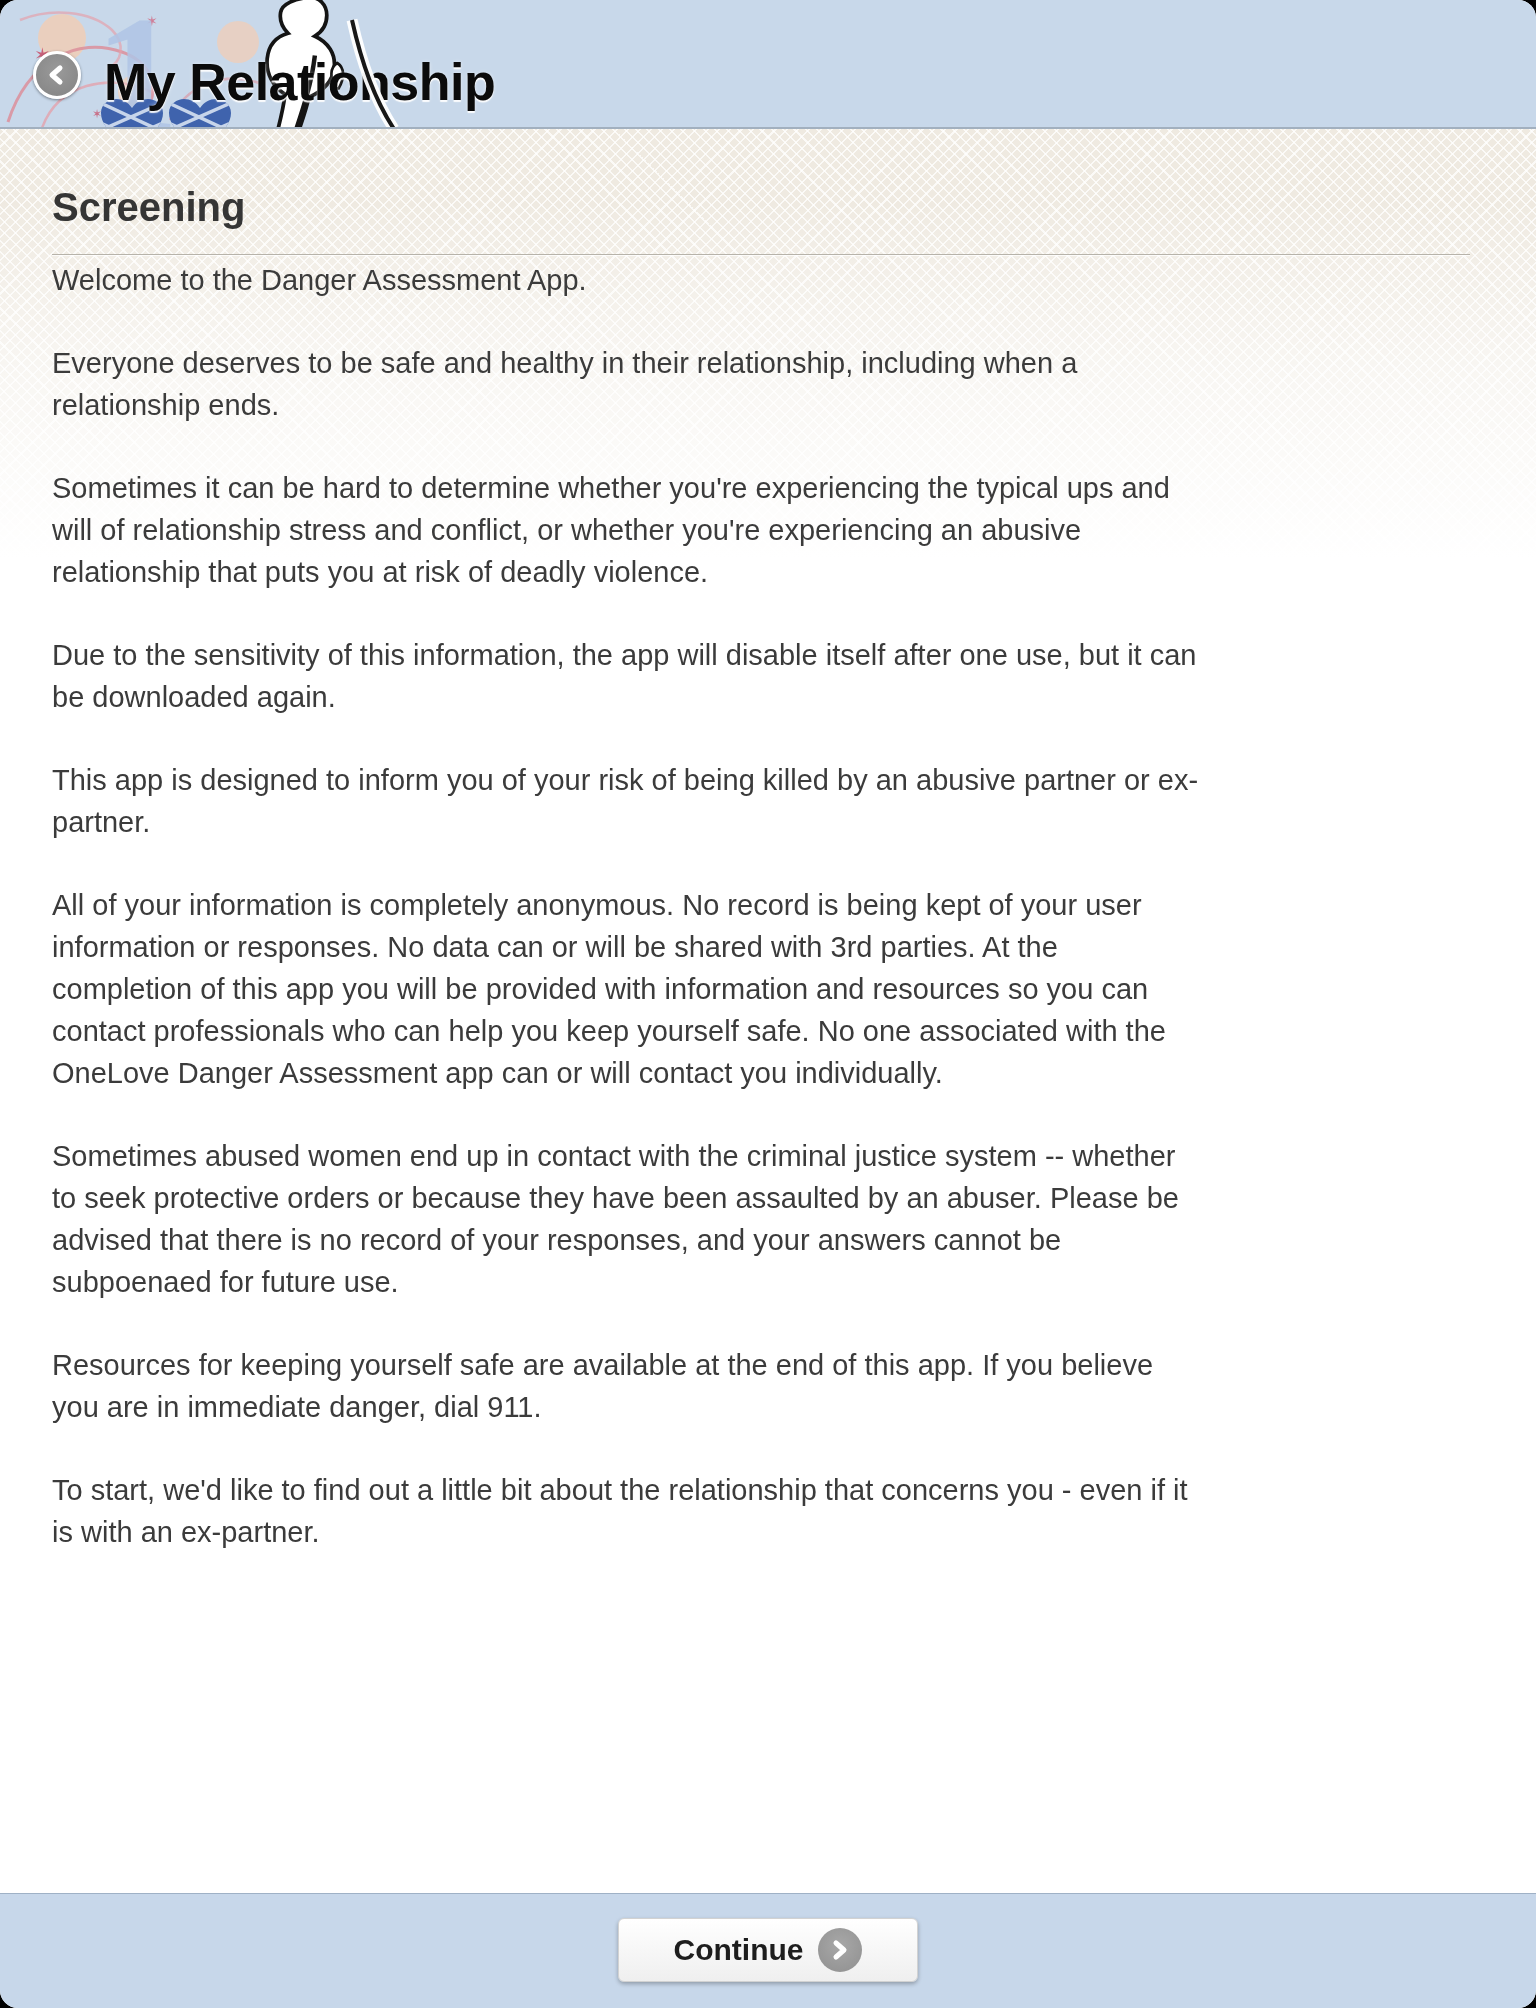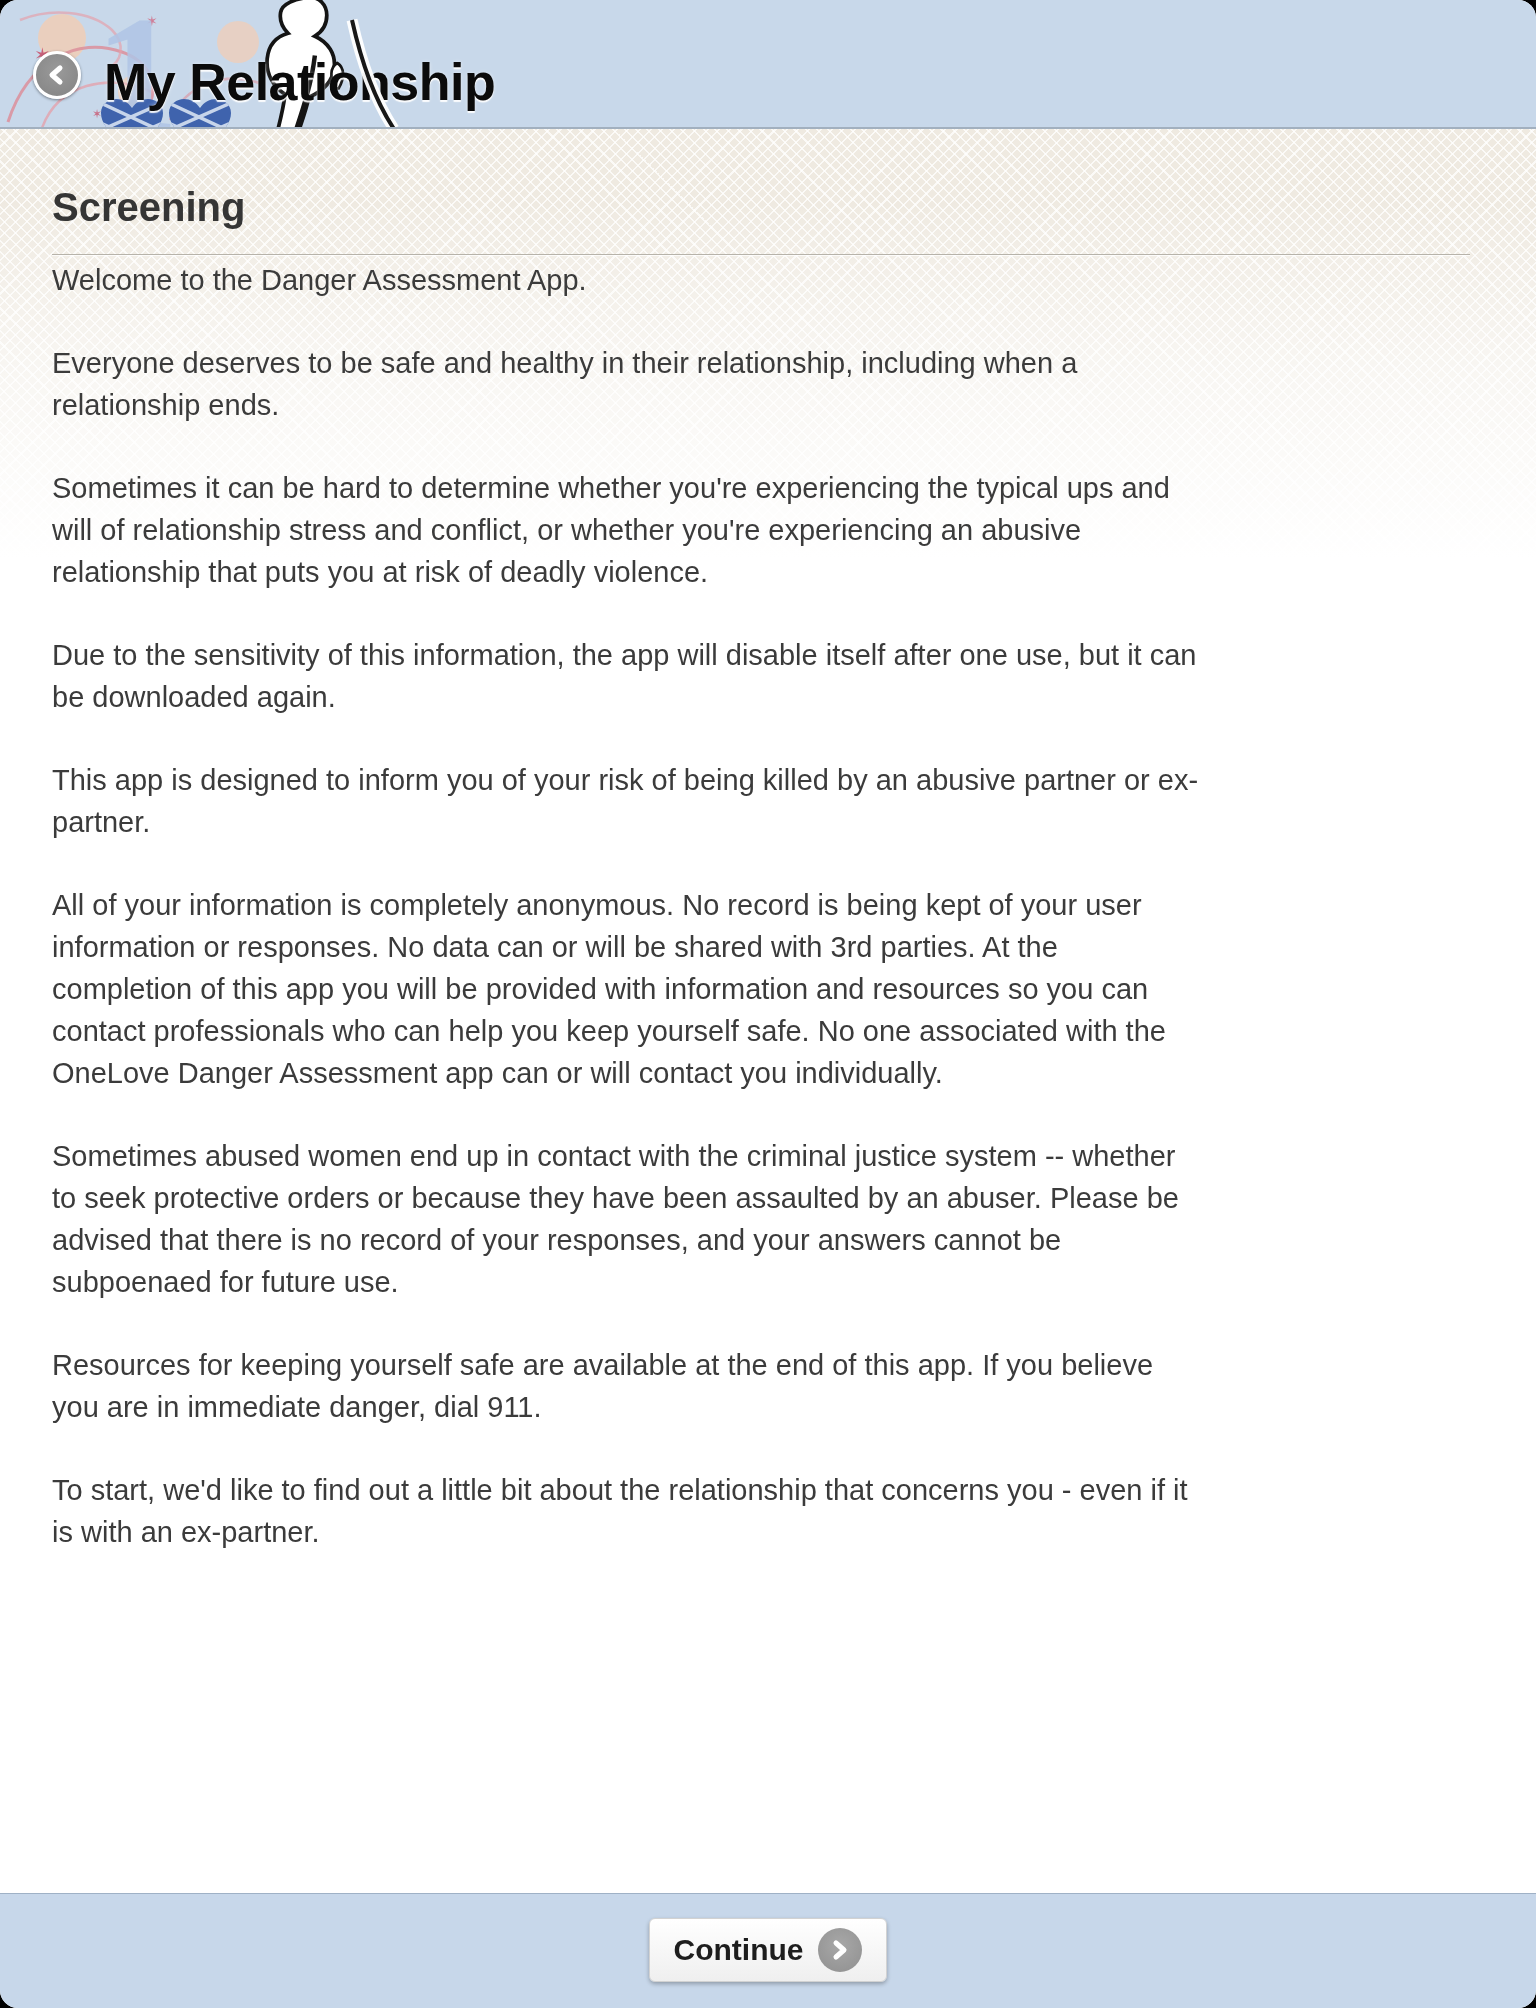--- a/index.html
+++ b/index.html
@@ -78,21 +78,21 @@
 
   
   .footer{
     flex:0 0 115px;height:115px;
     background:#c7d7ea;
     border-top:1px solid rgba(110,130,155,.45);
     display:flex;align-items:flex-start;justify-content:center;
   }
   .continue-btn{
     margin-top:24px;
-    width:238px;height:64px;
+    width:300px;height:64px;
     border-radius:6px;
     background:linear-gradient(#ffffff, #efefef);
     border:1px solid #d2d2d2;
     box-shadow:0 2px 4px rgba(0,0,0,.28);
     display:flex;align-items:center;justify-content:center;
     gap:15px;cursor:pointer;padding:0;
   }
   .continue-label{
     font-family:"Liberation Sans", sans-serif;
     font-size:30px;font-weight:bold;color:#1d1d1d;

